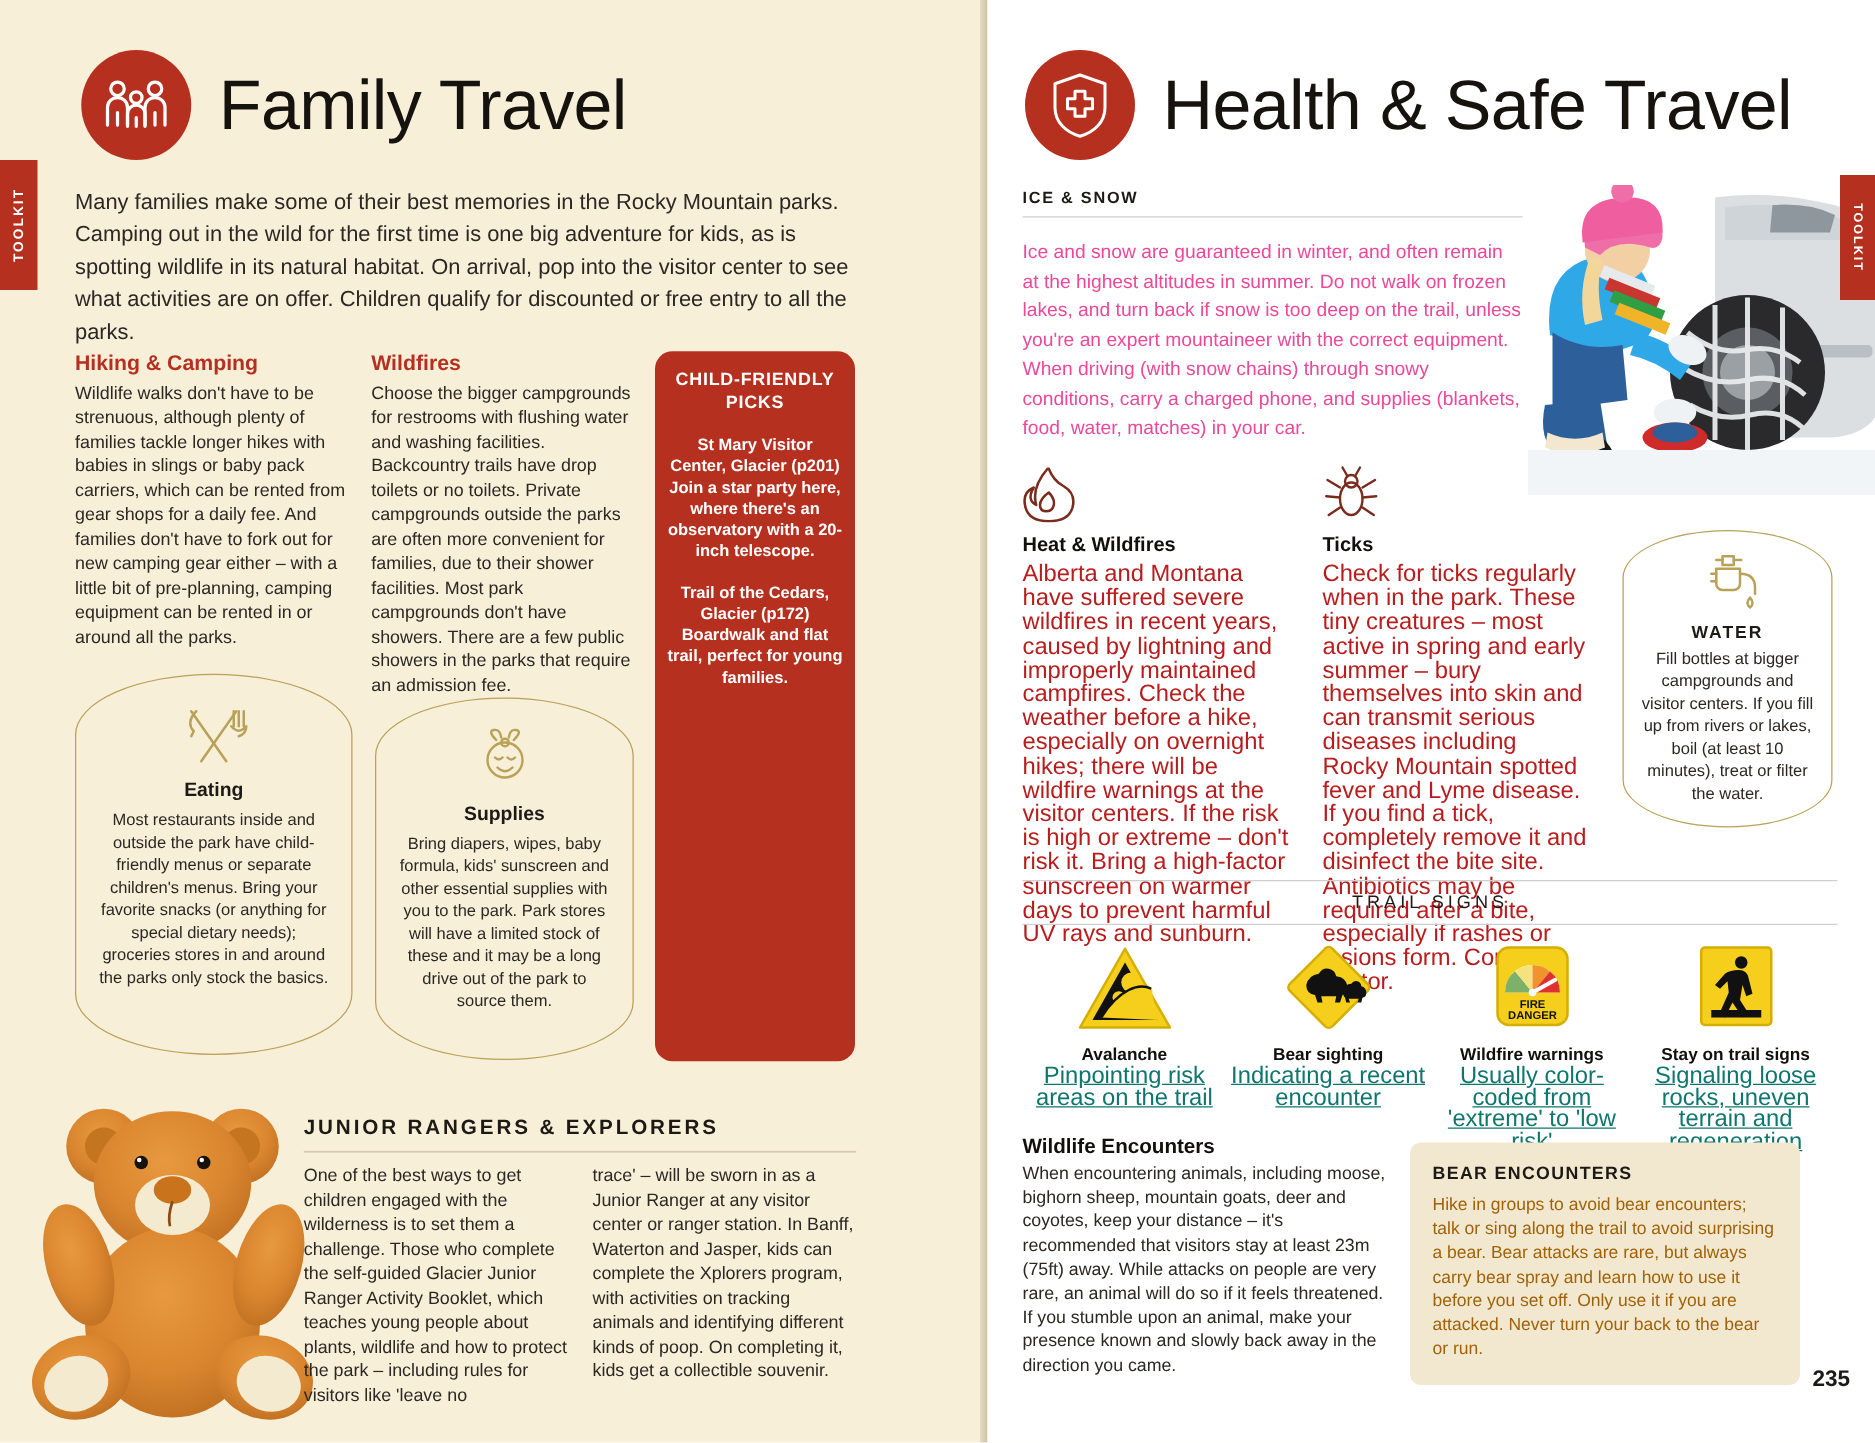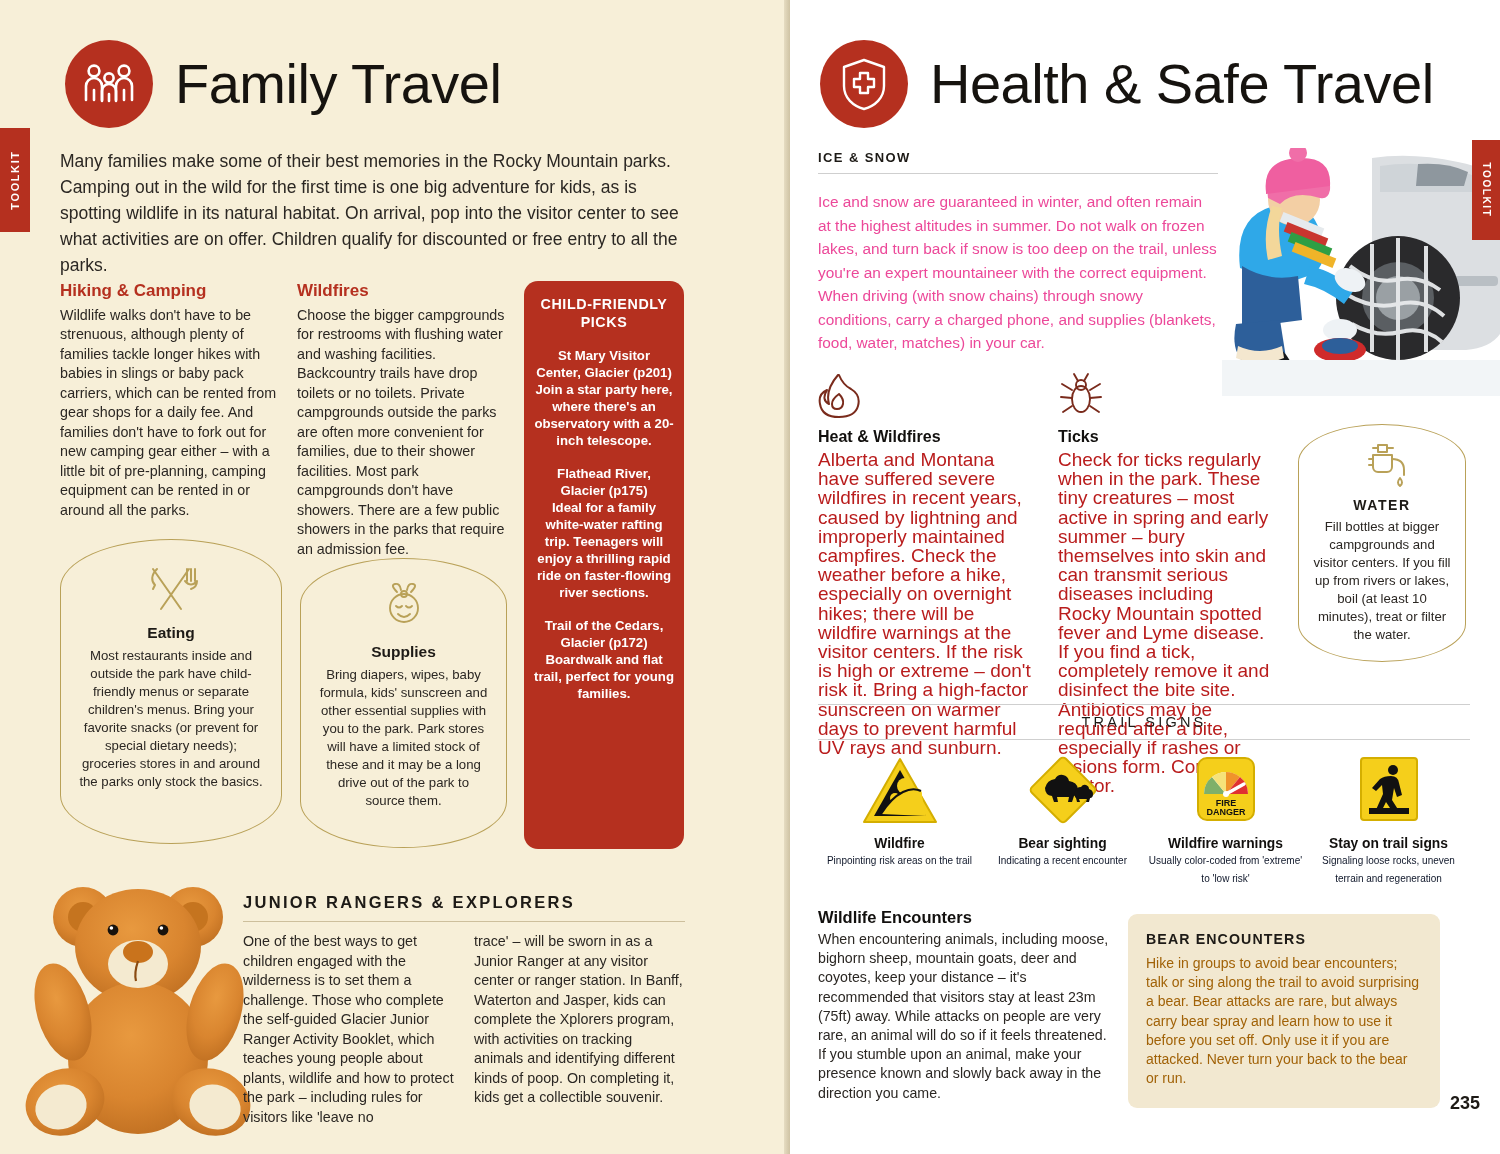--- a/index.html
+++ b/index.html
@@ -127,21 +127,21 @@
   #ts-rule-top { border-top: 1px solid #cfcfcf; }
   #ts-title {
     text-align: center; font-size: 14.5px; font-weight: 500; letter-spacing: 3.2px;
     color: #1d1a16; padding: 9px 0 9px;
   }
   #ts-rule-bot { border-top: 1px solid #cfcfcf; }
   #ts-grid { display: flex; margin-top: 14px; }
   .ts-cell { flex: 1; text-align: center; }
   .ts-icon { height: 72px; display: flex; align-items: flex-end; justify-content: center; }
   .ts-label { font-weight: bold; font-size: 13.8px; color: #12100e; margin-top: 10px; }
-  .ts-desc { font-size: 10px; line-height: 17.5px; color: #0f172a; margin-top: 1px; }
+  .ts-desc { font-size: 19px; line-height: 17.5px; color: #0f766e; margin-top: 1px; text-decoration: underline; }
 
   #wildlife-block { position: absolute; left: 818px; top: 908px; width: 296px; }
   #wildlife-head { font-weight: bold; font-size: 16.5px; color: #12100e; margin-bottom: 3px; }
   #wildlife-body { font-size: 14.2px; line-height: 19.2px; color: #2b2723; }
 
   #bear-box {
     position: absolute; left: 1128px; top: 914px; width: 312px;
     background: #f2e8d0; border-radius: 9px; padding: 17px 18px 20px;
   }
   #bear-title {
@@ -198,42 +198,38 @@
       <div>Choose the bigger campgrounds for restrooms with flushing water and washing facilities. Backcountry trails have drop toilets or no toilets. Private campgrounds outside the parks are often more convenient for families, due to their shower facilities. Most park campgrounds don't have showers. There are a few public showers in the parks that require an admission fee.</div>
     </div>
 
     <div id="picks-box">
       <div id="picks-title">CHILD-FRIENDLY PICKS</div>
       <div class="pick">
         <b>St Mary Visitor Center, Glacier (p201)</b>
         <span>Join a star party here, where there's an observatory with a 20-inch telescope.</span>
       </div>
       <div class="pick">
-        <b>Flathead River, Glacier (p175)</b>
-        <span>Ideal for a family white-water rafting trip. Teenagers will enjoy a thrilling rapid ride on faster-flowing river sections.</span>
-      </div>
-      <div class="pick">
         <b>Trail of the Cedars, Glacier (p172)</b>
         <span>Boardwalk and flat trail, perfect for young families.</span>
       </div>
     </div>
 
     <div class="oval" style="left:60px; top:539px; width:222px; height:305px;">
       <div class="oval-icon">
         <svg width="56" height="50" viewBox="0 0 56 50">
           <g fill="none" stroke="#b9a158" stroke-width="2" stroke-linecap="round" stroke-linejoin="round">
             <path d="M10 4 L38 44"></path>
             <path d="M14 4 C8 10 8 16 12 20 L10 24"></path>
             <path d="M46 4 L18 44"></path>
             <path d="M44 4 V16 M48 4 V16 M52 4 V16 M42 16 q6 7 12 0 q0 6 -6 8"></path>
           </g>
         </svg>
       </div>
       <div class="oval-title">Eating</div>
-      <div class="oval-body">Most restaurants inside and outside the park have child-friendly menus or separate children's menus. Bring your favorite snacks (or prevent for special dietary needs); groceries stores in and around the parks only stock the basics.</div>
+      <div class="oval-body">Most restaurants inside and outside the park have child-friendly menus or separate children's menus. Bring your favorite snacks (or anything for special dietary needs); groceries stores in and around the parks only stock the basics.</div>
     </div>
 
     <div class="oval" style="left:300px; top:558px; width:207px; height:290px;">
       <div class="oval-icon">
         <svg width="56" height="54" viewBox="0 0 56 54">
           <g fill="none" stroke="#b9a158" stroke-width="1.9" stroke-linecap="round" stroke-linejoin="round">
             <path d="M21 10 q-7 -7 -2 -8 q5 -1 6 6"></path>
             <path d="M35 10 q7 -7 2 -8 q-5 -1 -6 6"></path>
             <circle cx="28" cy="12" r="3"></circle>
             <path d="M14 26 a14 14 0 0 1 28 0 a14 14 0 0 1 -28 0"></path>
@@ -416,21 +412,21 @@
           <svg width="78" height="70" viewBox="0 0 78 70">
             <path d="M39 3 L75 66 H3 Z" fill="#f5cf1b" stroke="#d4ae00" stroke-width="2" stroke-linejoin="round"></path>
             <path d="M39 14 L65 60 H13 Z" fill="#111"></path>
             <path d="M20 58 q10 -16 22 -22 q10 -5 18 -1 l5 25 z" fill="#f5cf1b"></path>
             <circle cx="44" cy="30" r="8" fill="#f5cf1b"></circle>
             <circle cx="55" cy="38" r="6" fill="#f5cf1b"></circle>
             <circle cx="34" cy="42" r="5" fill="#f5cf1b"></circle>
             <path d="M20 58 q10 -16 22 -22 q10 -5 18 -1" fill="none" stroke="#111" stroke-width="2"></path>
           </svg>
         </div>
-        <div class="ts-label">Wildfire</div>
+        <div class="ts-label">Avalanche</div>
         <div class="ts-desc">Pinpointing risk areas on the trail</div>
       </div>
 
       <div class="ts-cell">
         <div class="ts-icon">
           <svg width="76" height="72" viewBox="0 0 76 72">
             <rect x="38" y="2" width="48" height="48" rx="4" fill="#f5cf1b" stroke="#d4ae00" stroke-width="2" transform="rotate(45 38 2)"></rect>
             <path d="M20 34 q2 -8 10 -9 q3 -5 8 -4 q5 1 6 6 q8 1 9 8 q1 6 -4 7 l-2 6 h-4 l1 -5 h-12 l1 5 h-4 l-2 -6 q-7 -1 -7 -8 z" fill="#111"></path>
             <path d="M50 38 q1 -5 6 -5 q2 -3 5 -2 q3 1 3 4 q4 1 4 5 q0 4 -3 4 l-1 4 h-3 l1 -3 h-8 l1 3 h-3 l-1 -4 q-2 -1 -1 -6 z" fill="#111"></path>
           </svg>

